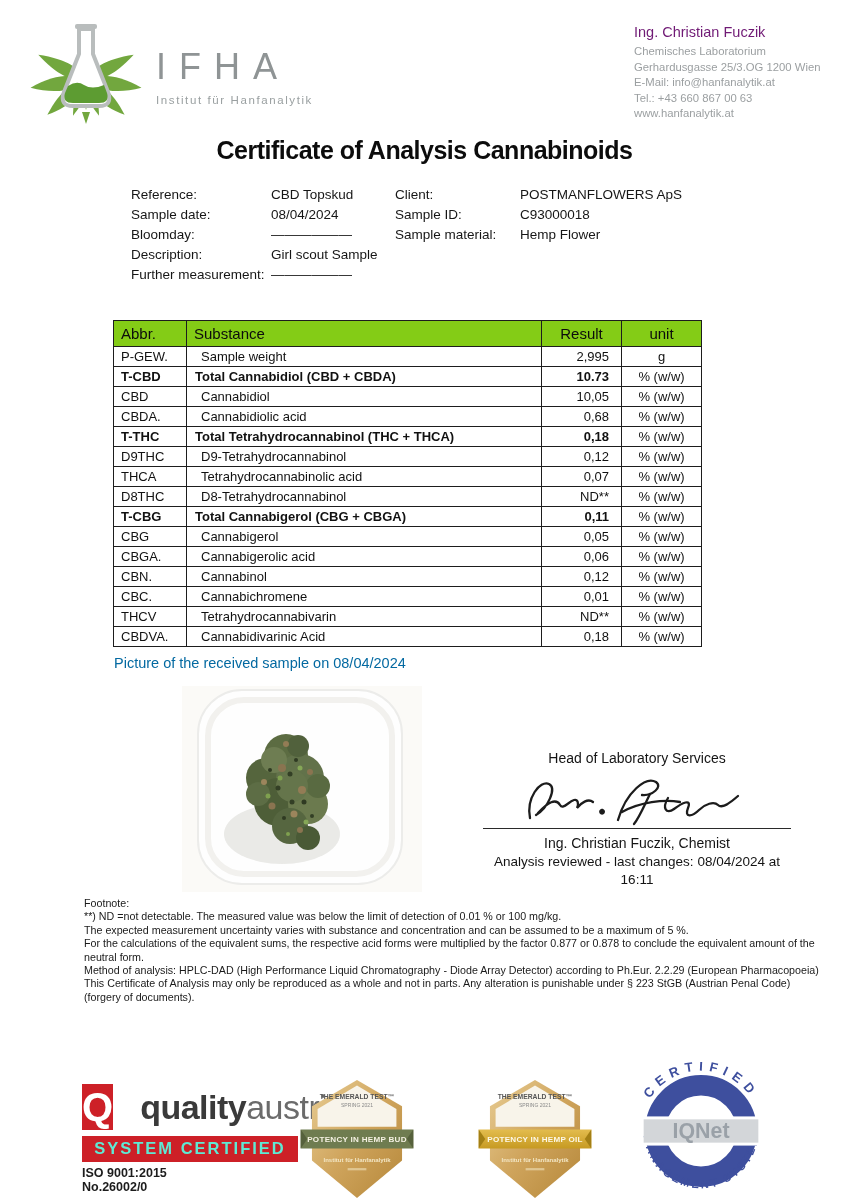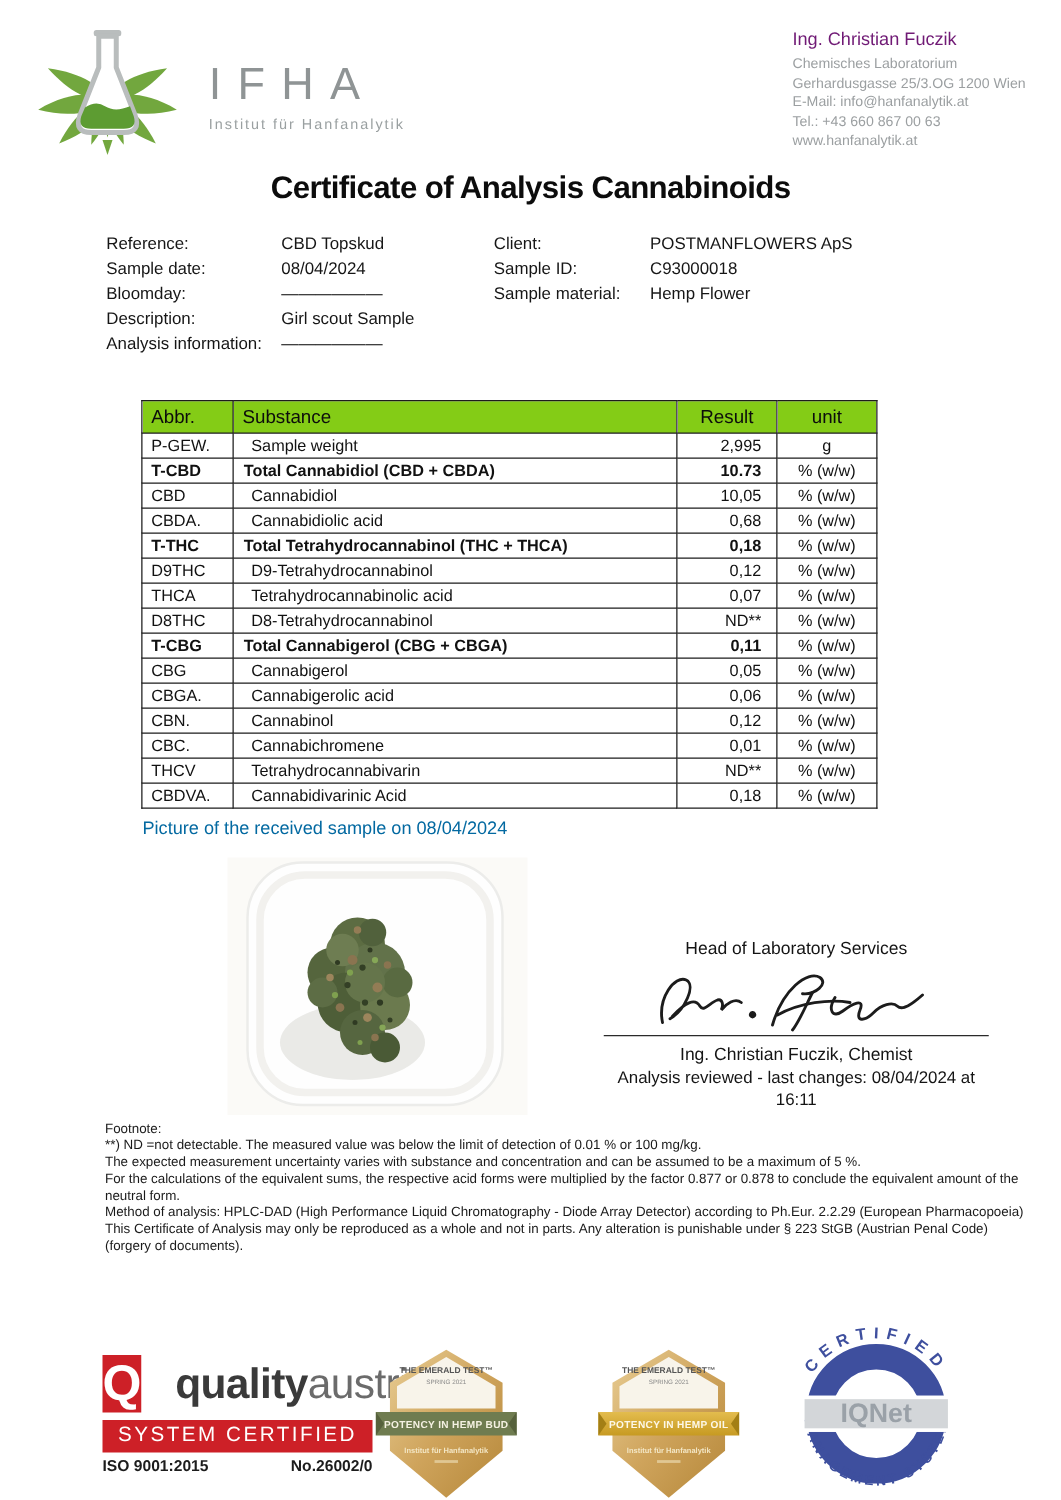--- a/index.html
+++ b/index.html
@@ -1,37 +1,37 @@
 <!DOCTYPE html>
 <html><head>
 <meta charset="utf-8">
 <style>
   html,body{margin:0;padding:0;background:#ffffff;}
   .page{position:relative;width:849px;height:1200px;background:#fff;overflow:hidden;
         font-family:"Liberation Sans","DejaVu Sans",sans-serif;color:#111;}
 
   
   .logo-area{position:absolute;left:28px;top:20px;display:flex;align-items:flex-start;}
-  .logo-text{margin-left:17px;padding-top:26px;}
+  .logo-text{margin-left:6px;padding-top:26px;}
   .logo-acronym{font-size:36px;color:#8f9495;letter-spacing:13px;font-weight:400;}
   .logo-subtitle{font-size:11.5px;color:#9aa0a1;letter-spacing:1.6px;margin-top:6px;}
   .contact{position:absolute;left:634px;top:24px;width:210px;}
   .contact-name{font-size:14.5px;color:#701a75;margin-bottom:4px;}
   .contact-line{font-size:11.3px;color:#9b9fa1;line-height:15.5px;}
 
   
   .doc-title{position:absolute;left:0;top:136px;width:100%;text-align:center;
              font-size:25px;font-weight:bold;letter-spacing:-0.5px;color:#0c0c0c;}
 
   
   .info-col{position:absolute;font-size:13.5px;color:#161616;}
   .info-left{left:85px;top:185px;}
   .info-right{left:395px;top:185px;}
   .info-row{display:flex;height:20px;line-height:20px;}
-  .info-left .info-label{width:140px;}
+  .info-left .info-label{width:140px;margin-left:46px;}
   .info-right .info-label{width:125px;}
   .info-value{white-space:nowrap;}
 
   
   .results{position:absolute;left:113px;top:320px;border-collapse:collapse;table-layout:fixed;width:588px;}
   .results th,.results td{border:1.4px solid #1d1d1d;overflow:hidden;white-space:nowrap;}
   .results th{background:#84cc16;font-size:15px;font-weight:400;height:25px;text-align:left;padding:0 0 0 7px;color:#0c0c0c;}
   .results th.c{text-align:center;padding:0;}
   .results td{height:19px;font-size:13px;padding:0 0 0 7px;}
   .results td.substance{padding-left:8px;}
@@ -60,23 +60,23 @@
 
   
   .badges{position:absolute;left:0;top:1060px;width:849px;height:140px;}
   .qa{position:absolute;left:82px;top:24px;width:216px;}
   .qa-row1{display:flex;align-items:center;}
   .qa-q{width:46px;height:46px;background:#cd2027;color:#fff;font-weight:bold;font-size:40px;
         display:flex;align-items:center;justify-content:center;line-height:1;}
   .qa-brand{margin-left:27px;font-size:34px;letter-spacing:-0.5px;}
   .qa-brand b{color:#3a3a3a;}
   .qa-brand span{color:#6b6b6b;font-weight:300;}
-  .qa-bar{margin-top:6px;background:#cd2027;color:#ffffff;text-align:center;font-weight:normal;
+  .qa-bar{margin-top:6px;background:#cd2027;color:#5eead4;text-align:center;font-weight:bold;
           font-size:16.5px;letter-spacing:2px;height:26px;line-height:25px;}
-  .qa-bottom{margin-top:4px;display:flex;justify-content:space-between;font-size:12.5px;font-weight:bold;color:#1c1c1c;}
+  .qa-bottom{margin-top:4px;display:flex;justify-content:space-between;font-size:12.5px;font-weight:bold;color:#1c1c1c;flex-direction:column;}
   .emerald{position:absolute;top:18px;}
   .emerald-1{left:300px;}
   .emerald-2{left:478px;}
   .iqnet{position:absolute;left:628px;top:2px;}
 </style>
 </head>
 <body>
 
 <div class="page">
 
@@ -149,21 +149,21 @@
       </div>
       <div class="info-row">
         <span class="info-label">Bloomday:</span>
         <span class="info-value">——————</span>
       </div>
       <div class="info-row">
         <span class="info-label">Description:</span>
         <span class="info-value">Girl scout Sample</span>
       </div>
       <div class="info-row">
-        <span class="info-label">Analysis information:</span>
+        <span class="info-label">Further measurement:</span>
         <span class="info-value">——————</span>
       </div>
     </div>
   <div class="info-col info-right" id="info-right">
       <div class="info-row">
         <span class="info-label">Client:</span>
         <span class="info-value">POSTMANFLOWERS ApS</span>
       </div>
       <div class="info-row">
         <span class="info-label">Sample ID:</span>

